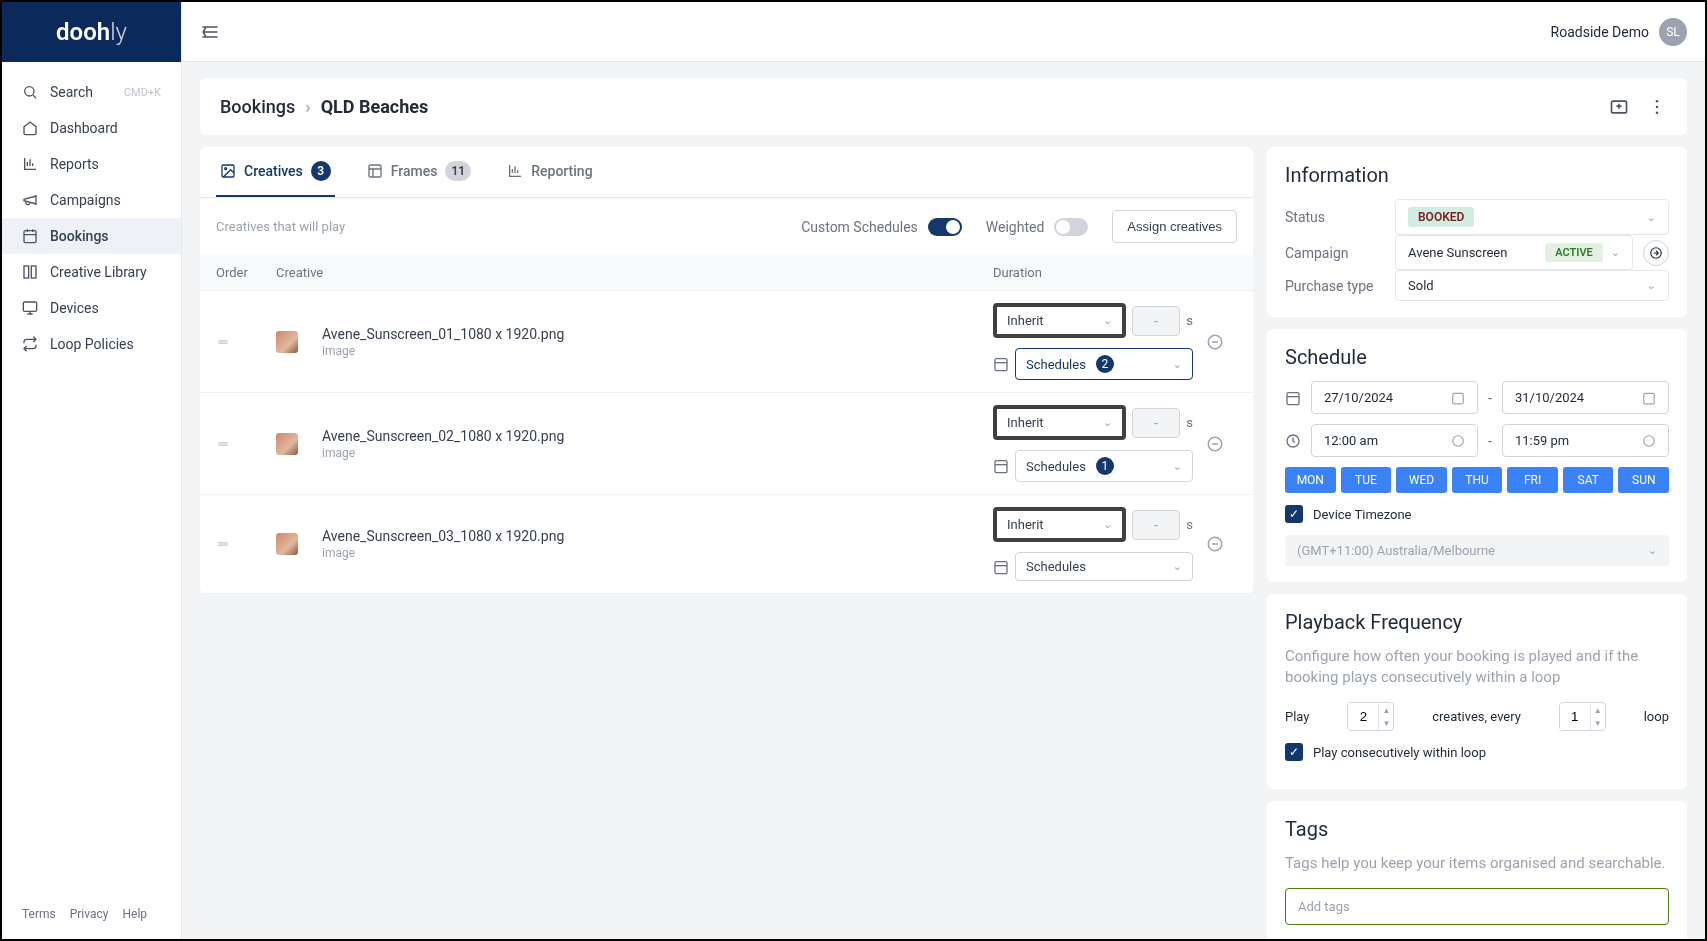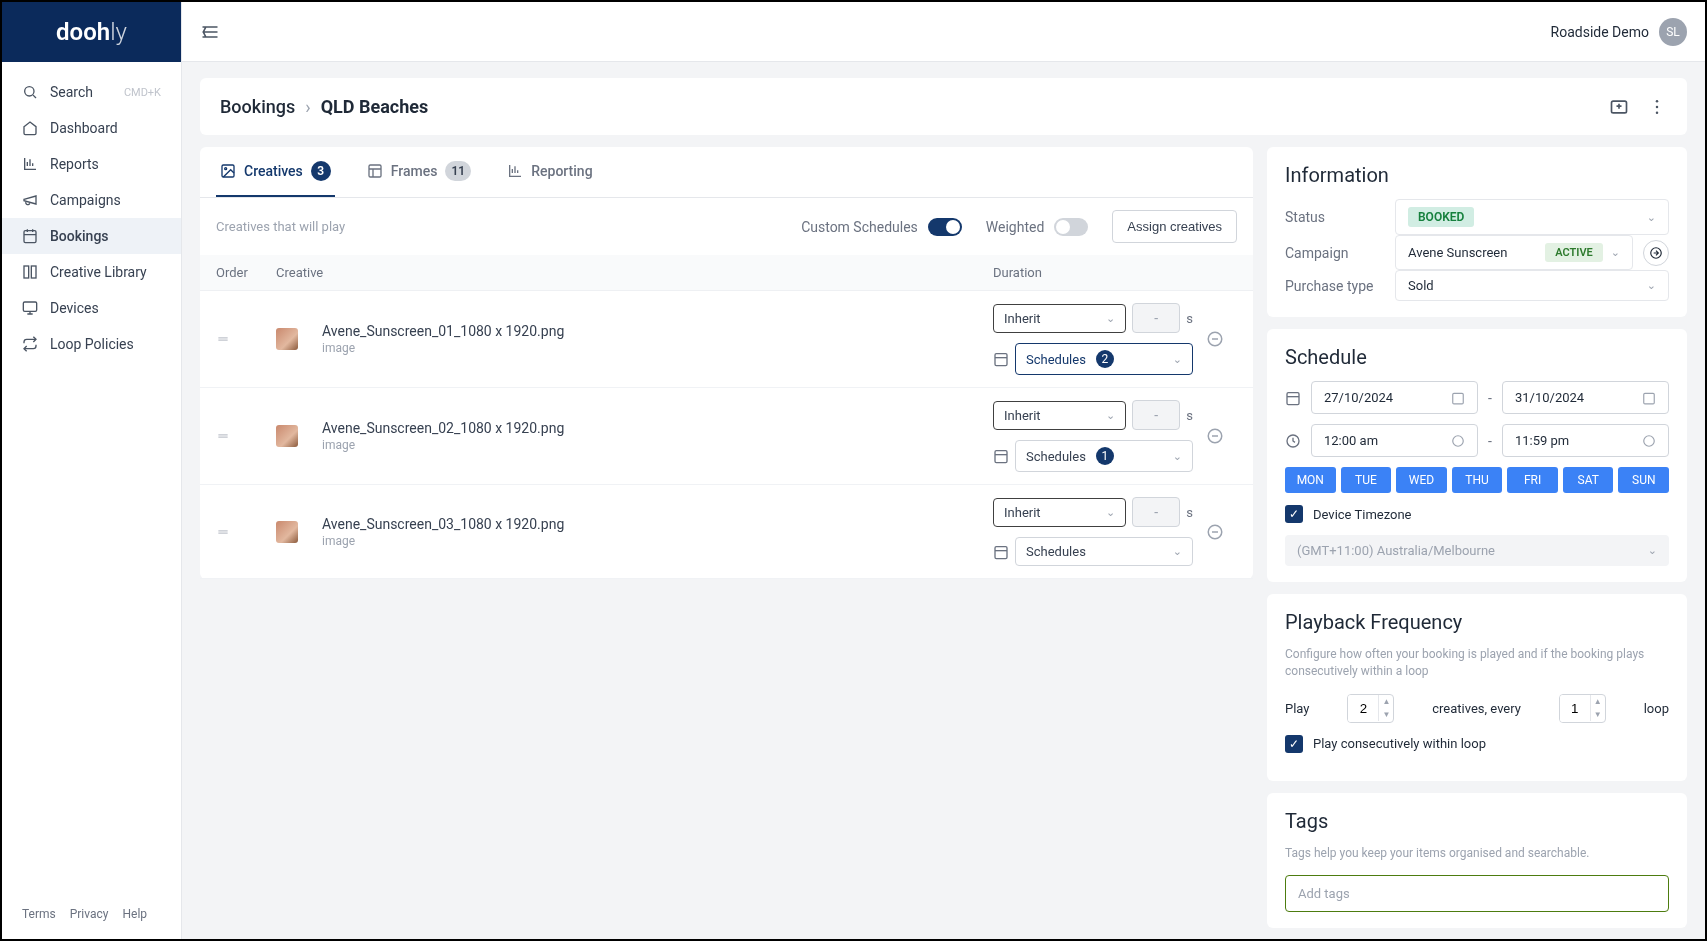--- a/index.html
+++ b/index.html
@@ -160,21 +160,21 @@
 .creative-meta { display: flex; flex-direction: column; gap: 2px; margin-left: 12px; justify-content: center; }
 .creative-name { font-size: 14px; color: #374151; }
 .creative-sub { font-size: 12px; color: #9ca3af; }
 .row-main { flex: 1; display: flex; align-items: center; gap: 12px; }
 
 .duration-cell { width: 200px; display: flex; flex-direction: column; gap: 10px; }
 .dur-line1 { display: flex; align-items: center; gap: 6px; }
 .dur-select {
   flex: 1;
   display: flex; align-items: center; justify-content: space-between;
-  padding: 6px 10px; border: 1px solid #404040; border-radius: 4px;
+  padding: 6px 10px; border: 4px solid #404040; border-radius: 4px;
   font-size: 13px; color: #374151; cursor: pointer; gap: 8px;
 }
 .dur-input {
   width: 48px; padding: 6px; border: 1px solid #d1d5db; border-radius: 4px;
   background: #f3f4f6; text-align: center; color: #9ca3af;
 }
 .unit { color: #6b7280; font-size: 13px; }
 .schedules-btn {
   display: flex; align-items: center; gap: 10px;
   padding: 6px 10px; border: 1px solid #d1d5db; border-radius: 4px;
@@ -191,21 +191,21 @@
 
 .panel { background: #fff; border-radius: 6px; padding: 16px 18px; }
 .panel h4 { font-size: 20px; font-weight: 400; margin-bottom: 12px; }
 .kv { display: flex; align-items: center; margin-bottom: 0; }
 .kv .k { width: 110px; color: #6b7280; }
 .kv .v { flex: 1; display: flex; align-items: center; gap: 10px; }
 .status-pill {
   display: inline-block; padding: 3px 10px; border-radius: 3px;
   font-size: 12px; font-weight: 600;
 }
-.status-booked { background: #d1ede3; color: #15803d; }
+.status-booked { background: #d1ede3; color: #7f1d1d; }
 .status-active { background: #e3f1e3; color: #2d7a2d; font-size: 11px; }
 .pseudo-select {
   flex: 1; display: flex; align-items: center; justify-content: space-between;
   padding: 7px 12px; border: 1px solid #e5e7eb; border-radius: 4px;
   cursor: pointer; font-size: 13px;
 }
 .goto-btn {
   width: 26px; height: 26px; border: 1px solid #d1d5db; border-radius: 50%;
   display: inline-flex; align-items: center; justify-content: center; cursor: pointer;
 }
@@ -231,21 +231,21 @@
   background: #14386c; color: #fff;
   display: inline-flex; align-items: center; justify-content: center;
   font-size: 12px; cursor: pointer;
 }
 .tz-select {
   padding: 8px 12px; background: #f3f4f6; border-radius: 4px;
   color: #9ca3af; font-size: 13px; display: flex; align-items: center; justify-content: space-between;
 }
 
 
-.pf-desc { color: #9ca3af; font-size: 12px; margin-bottom: 14px; line-height: 1.4; }
+.pf-desc { color: #9ca3af; font-size: 15px; margin-bottom: 14px; line-height: 1.4; }
 .pf-row { display: flex; align-items: center; gap: 8px; font-size: 13px; margin-bottom: 12px; justify-content: space-between; }
 .spinner {
   display: inline-flex; align-items: center;
   border: 1px solid #d1d5db; border-radius: 4px; overflow: hidden;
 }
 .spinner input {
   width: 30px; border: none; text-align: center; padding: 6px 4px; outline: none;
 }
 .spin-arrows { display: flex; flex-direction: column; border-left: 1px solid #e5e7eb; }
 .spin-arrows span { width: 14px; height: 13px; display: flex; align-items: center; justify-content: center; font-size: 8px; color: #9ca3af; cursor: pointer; }

